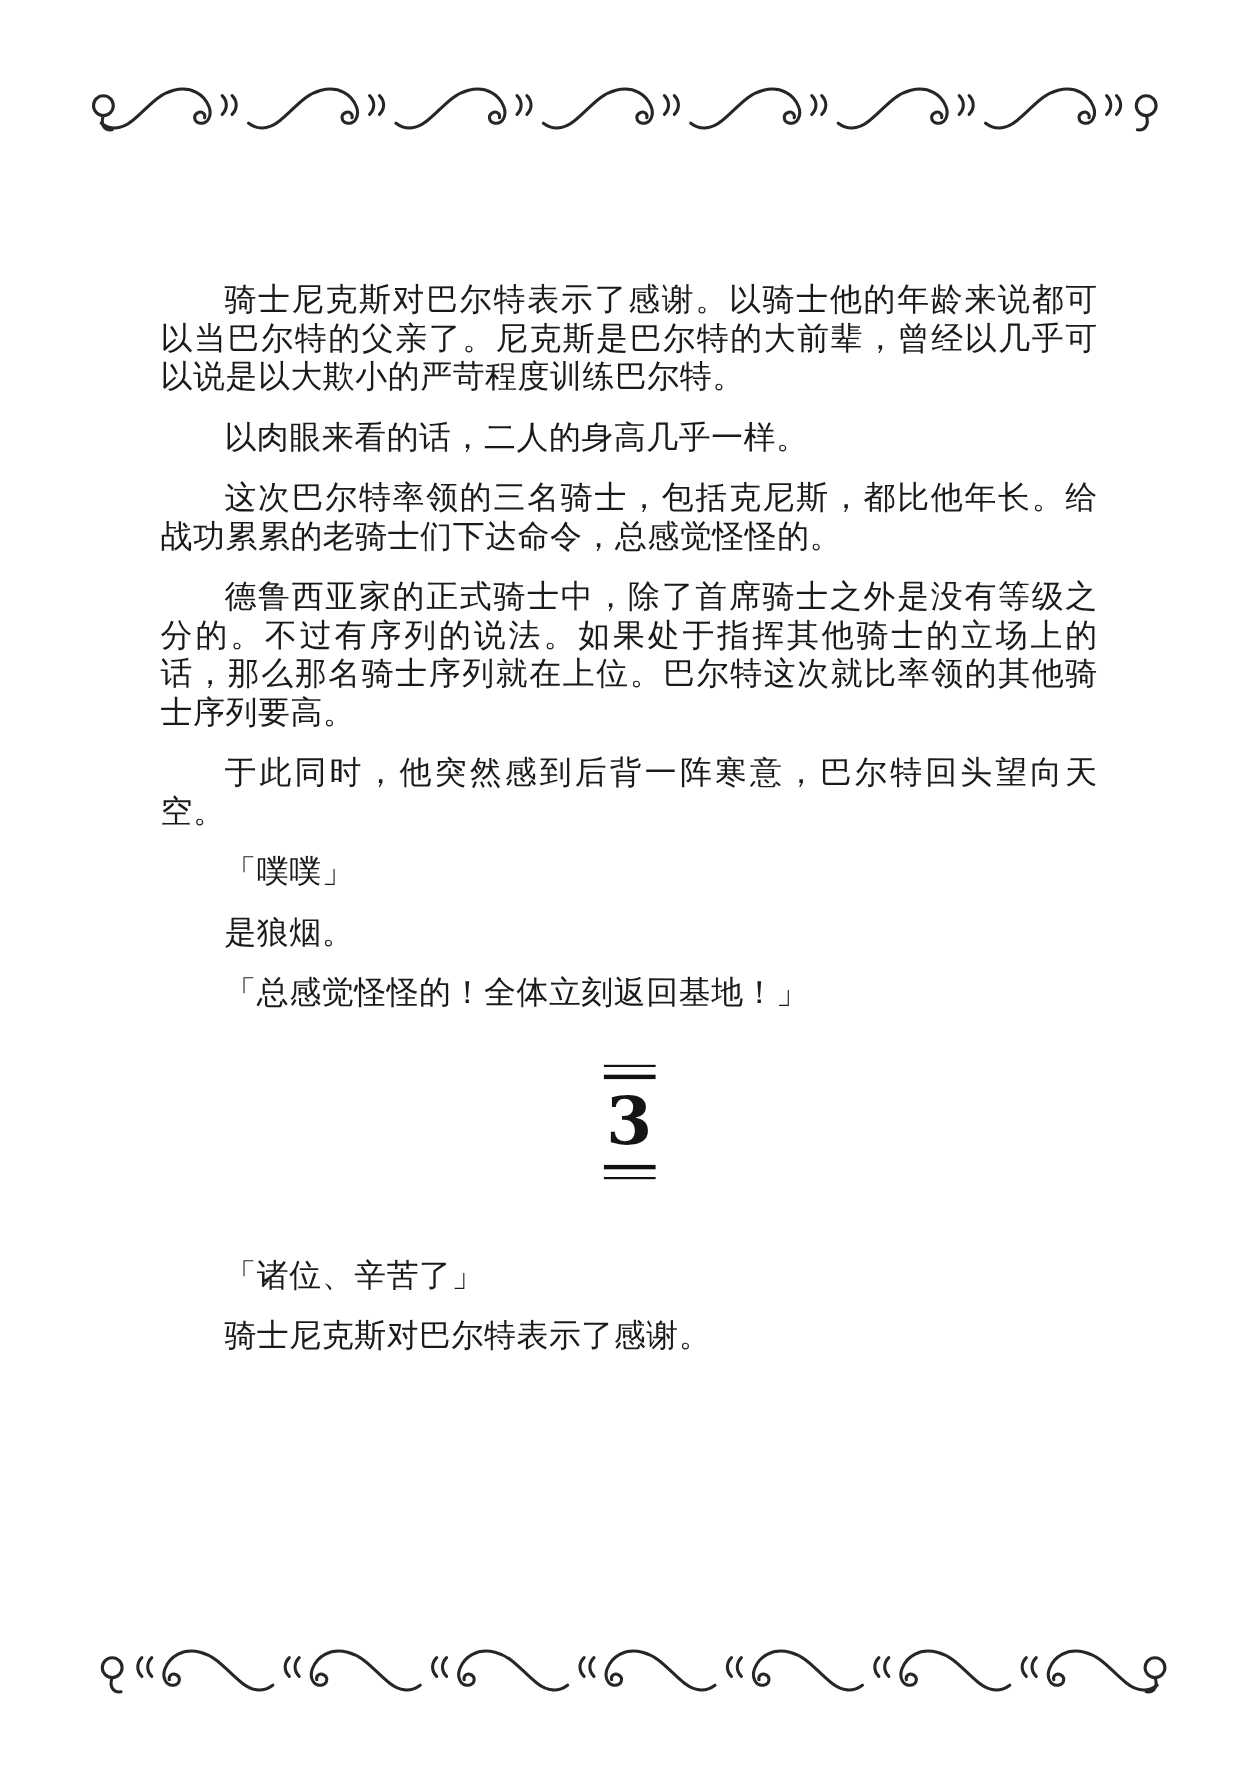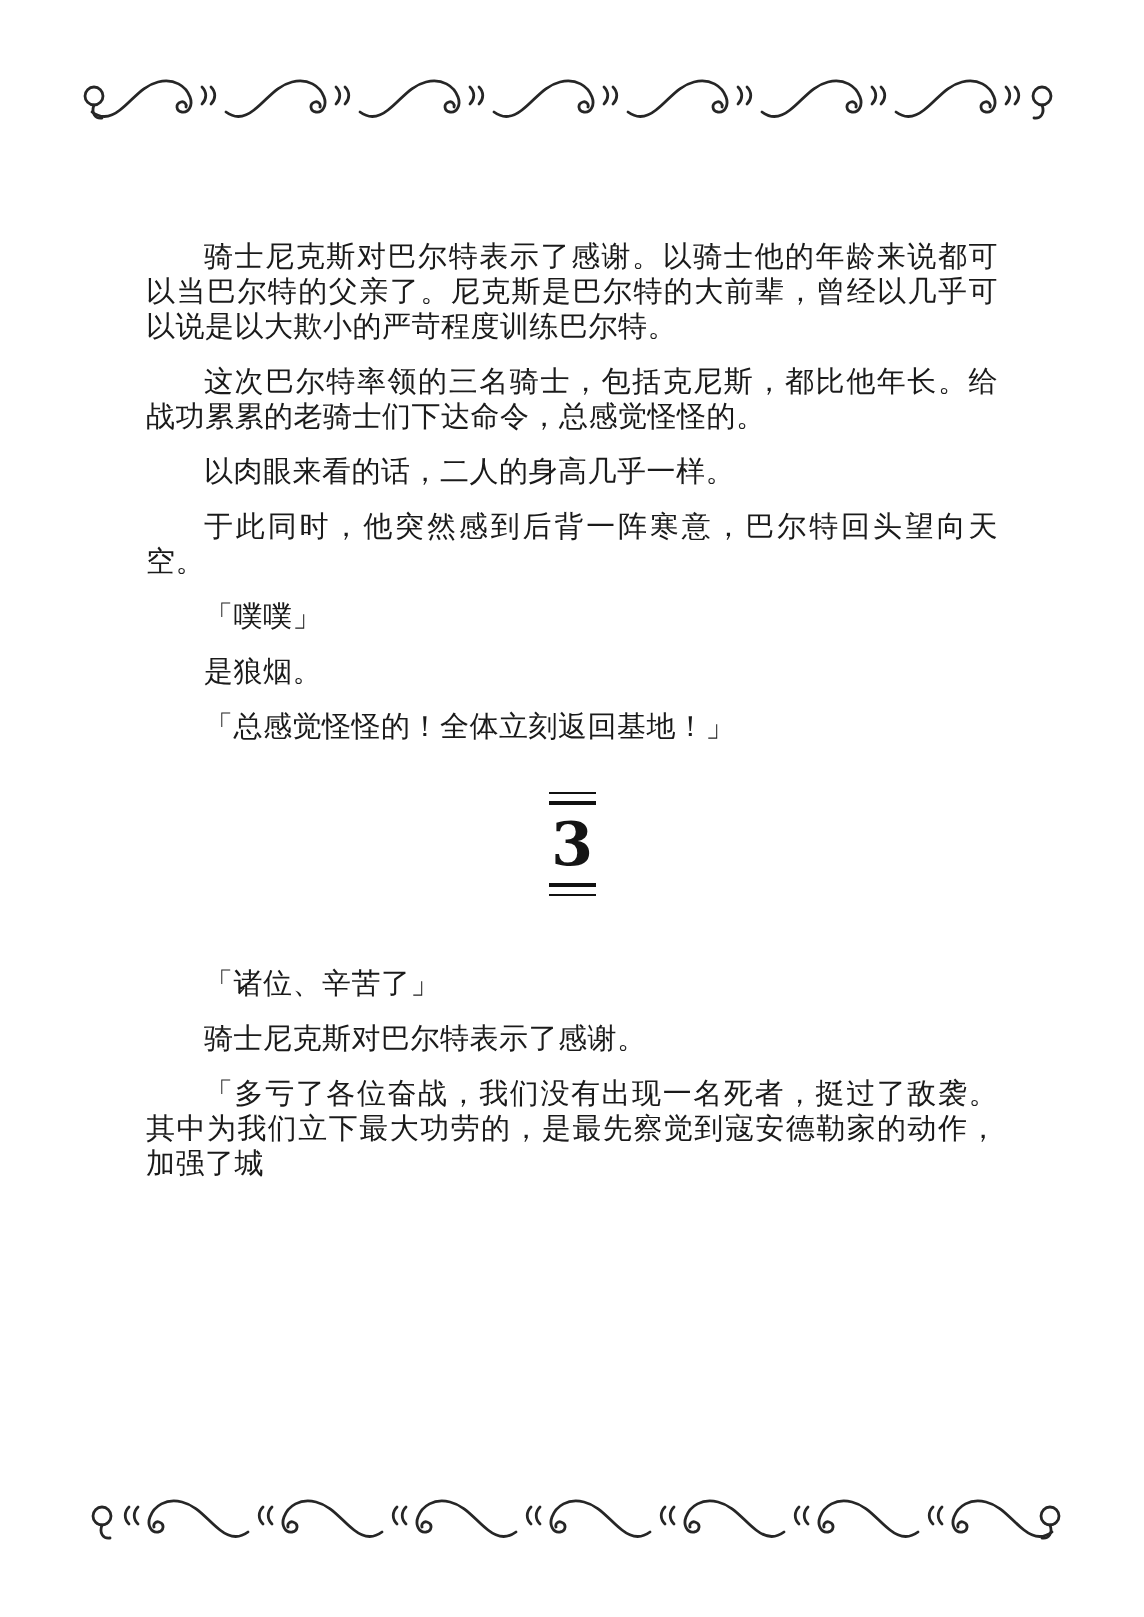--- a/index.html
+++ b/index.html
@@ -27,21 +27,21 @@
     transform: translateX(-50%);
   }
   .ornament.bottom {
     top: 1488px;
     transform: translateX(-50%) scaleX(-1);
   }
   .ornament svg { display: block; width: 980px; height: 58px; }
 
   .text-block {
     position: absolute;
-    top: 239px;
+    top: 255px;
     left: 146px;
     width: 852px;
     font-size: 29px;
     line-height: 35px;
     text-align: justify;
   }
   .para {
     margin: 0 0 20px 0;
     text-indent: 2em;
     letter-spacing: 0.5px;
@@ -97,38 +97,38 @@
       <use href="#fu" transform="translate(678,0)"></use>
       <use href="#fu" transform="translate(812,0)"></use>
       <circle cx="960" cy="28" r="9"></circle>
       <path d="M960,37 C963,45 959,51 952,50"></path>
     </svg>
   </div>
 
   <main class="text-block">
     <section>
         <p class="para">骑士尼克斯对巴尔特表示了感谢。以骑士他的年龄来说都可以当巴尔特的父亲了。尼克斯是巴尔特的大前辈，曾经以几乎可以说是以大欺小的严苛程度训练巴尔特。</p>
+        <p class="para">以肉眼来看的话，二人的身高几乎一样。</p>
         <p class="para">这次巴尔特率领的三名骑士，包括克尼斯，都比他年长。给战功累累的老骑士们下达命令，总感觉怪怪的。</p>
-        <p class="para">以肉眼来看的话，二人的身高几乎一样。</p>
+        <p class="para">德鲁西亚家的正式骑士中，除了首席骑士之外是没有等级之分的。不过有序列的说法。如果处于指挥其他骑士的立场上的话，那么那名骑士序列就在上位。巴尔特这次就比率领的其他骑士序列要高。</p>
         <p class="para">于此同时，他突然感到后背一阵寒意，巴尔特回头望向天空。</p>
         <p class="para">「噗噗」</p>
         <p class="para">是狼烟。</p>
         <p class="para">「总感觉怪怪的！全体立刻返回基地！」</p>
       </section>
 
     <div class="chapter-heading">
       <div class="double-rule rule-top"></div>
       <div class="chapter-number">3</div>
       <div class="double-rule rule-bottom"></div>
     </div>
 
     <section>
         <p class="para">「诸位、辛苦了」</p>
         <p class="para">骑士尼克斯对巴尔特表示了感谢。</p>
-        <p class="para">「多亏了各位奋战，我们没有出现一名死者，挺过了敌袭。其中为我们立下最大功劳的，是最先察觉到寇安德勒家的动作，加强了城</p>
       </section>
   </main>
 
   <div class="ornament bottom">
     <svg viewBox="0 0 980 58" xmlns="http://www.w3.org/2000/svg" fill="none" stroke="#262626" stroke-width="2.8" stroke-linecap="round">
       <defs>
         <g id="fu2">
           <path d="M2,44 C10,50 20,50 30,42 C44,31 52,18 68,14 C84,10 96,18 100,29 C103,37 99,45 92,44 C86,43 85,36 91,34 C94,33 97,36 96,39"></path>
           <path d="M112,19 c5,5 5,12 0,17"></path>
           <path d="M121,19 c5,5 5,12 0,17"></path>

